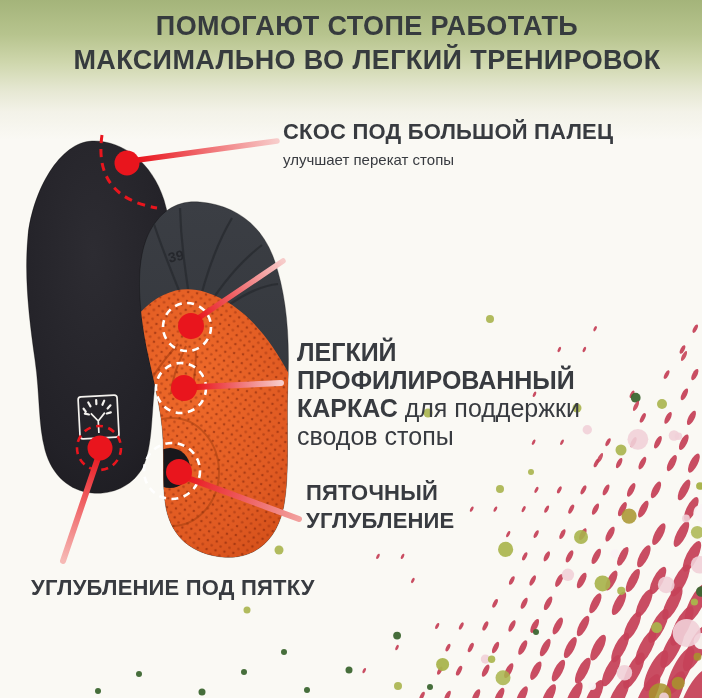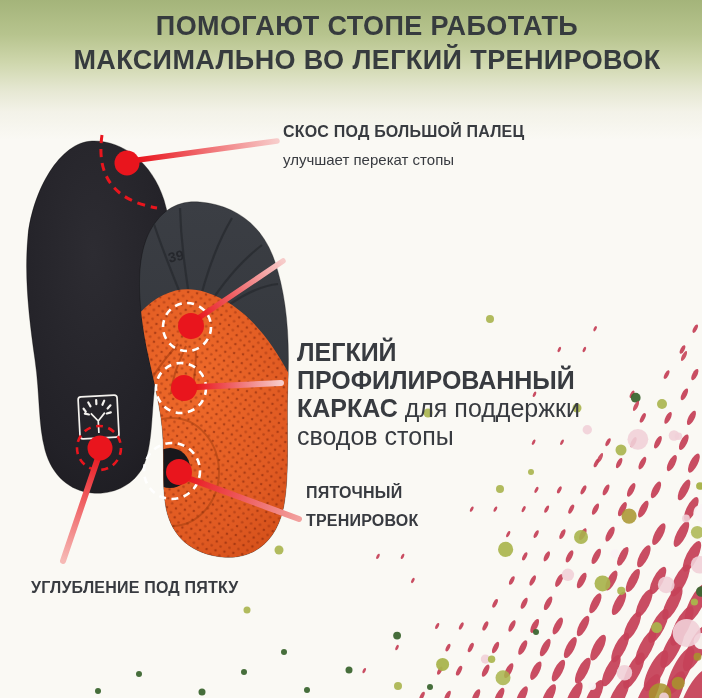--- a/index.html
+++ b/index.html
@@ -7,21 +7,21 @@
   body { font-family:"Liberation Sans", sans-serif; background:#faf9f4; }
   #stage {
     position:relative; width:702px; height:698px; overflow:hidden;
     background:linear-gradient(180deg,#a4b47a 0%,#b7c48e 5%,#cfd7ad 9%,#e6e8d3 13%,#f3f2e8 16%,#faf9f4 20%,#faf9f4 100%);
   }
   #header { position:absolute; left:16px; top:0; width:702px; padding-top:9px; text-align:center; }
   .title-line {
     font-size:27px; font-weight:700; letter-spacing:.4px; color:#363b3e; line-height:34px;
   }
   .callout { position:absolute; color:#383b40; z-index:5; }
-  .callout .hd { font-size:16px; font-weight:700; line-height:28px; letter-spacing:.2px; }
+  .callout .hd { font-size:22px; font-weight:700; line-height:28px; letter-spacing:.2px; }
   .callout .bd { font-size:15px; font-weight:400; line-height:28px; }
   .callout .mix { font-size:25px; line-height:28px; }
   .callout .mix b { font-weight:700; }
   #callout-toe        { left:283px; top:118px; }
   #callout-metatarsal { left:288px; top:211px; }
   #callout-arch       { left:297px; top:338px; width:326px; }
   #callout-heel-shock { left:306px; top:479px; width:205px; }
   #callout-heel-cup   { left:31px;  top:574px; }
   svg.layer { position:absolute; pointer-events:none; }
   #decor   { left:0; top:298px; z-index:1; }
@@ -348,20 +348,20 @@
 
 
   <div class="callout" id="callout-arch">
     <div class="mix">
       <b>ЛЕГКИЙ ПРОФИЛИРОВАННЫЙ КАРКАС</b>
       <span>для поддержки сводов стопы</span>
     </div>
   </div>
 
   <div class="callout" id="callout-heel-shock">
-    <div class="hd">ПЯТОЧНЫЙ ТРЕНИРОВОК</div>
+    <div class="hd">ПЯТОЧНЫЙ УГЛУБЛЕНИЕ</div>
   </div>
 
   <div class="callout" id="callout-heel-cup">
     <div class="hd">УГЛУБЛЕНИЕ ПОД ПЯТКУ</div>
   </div>
 
 </div>
 
 </body></html>

